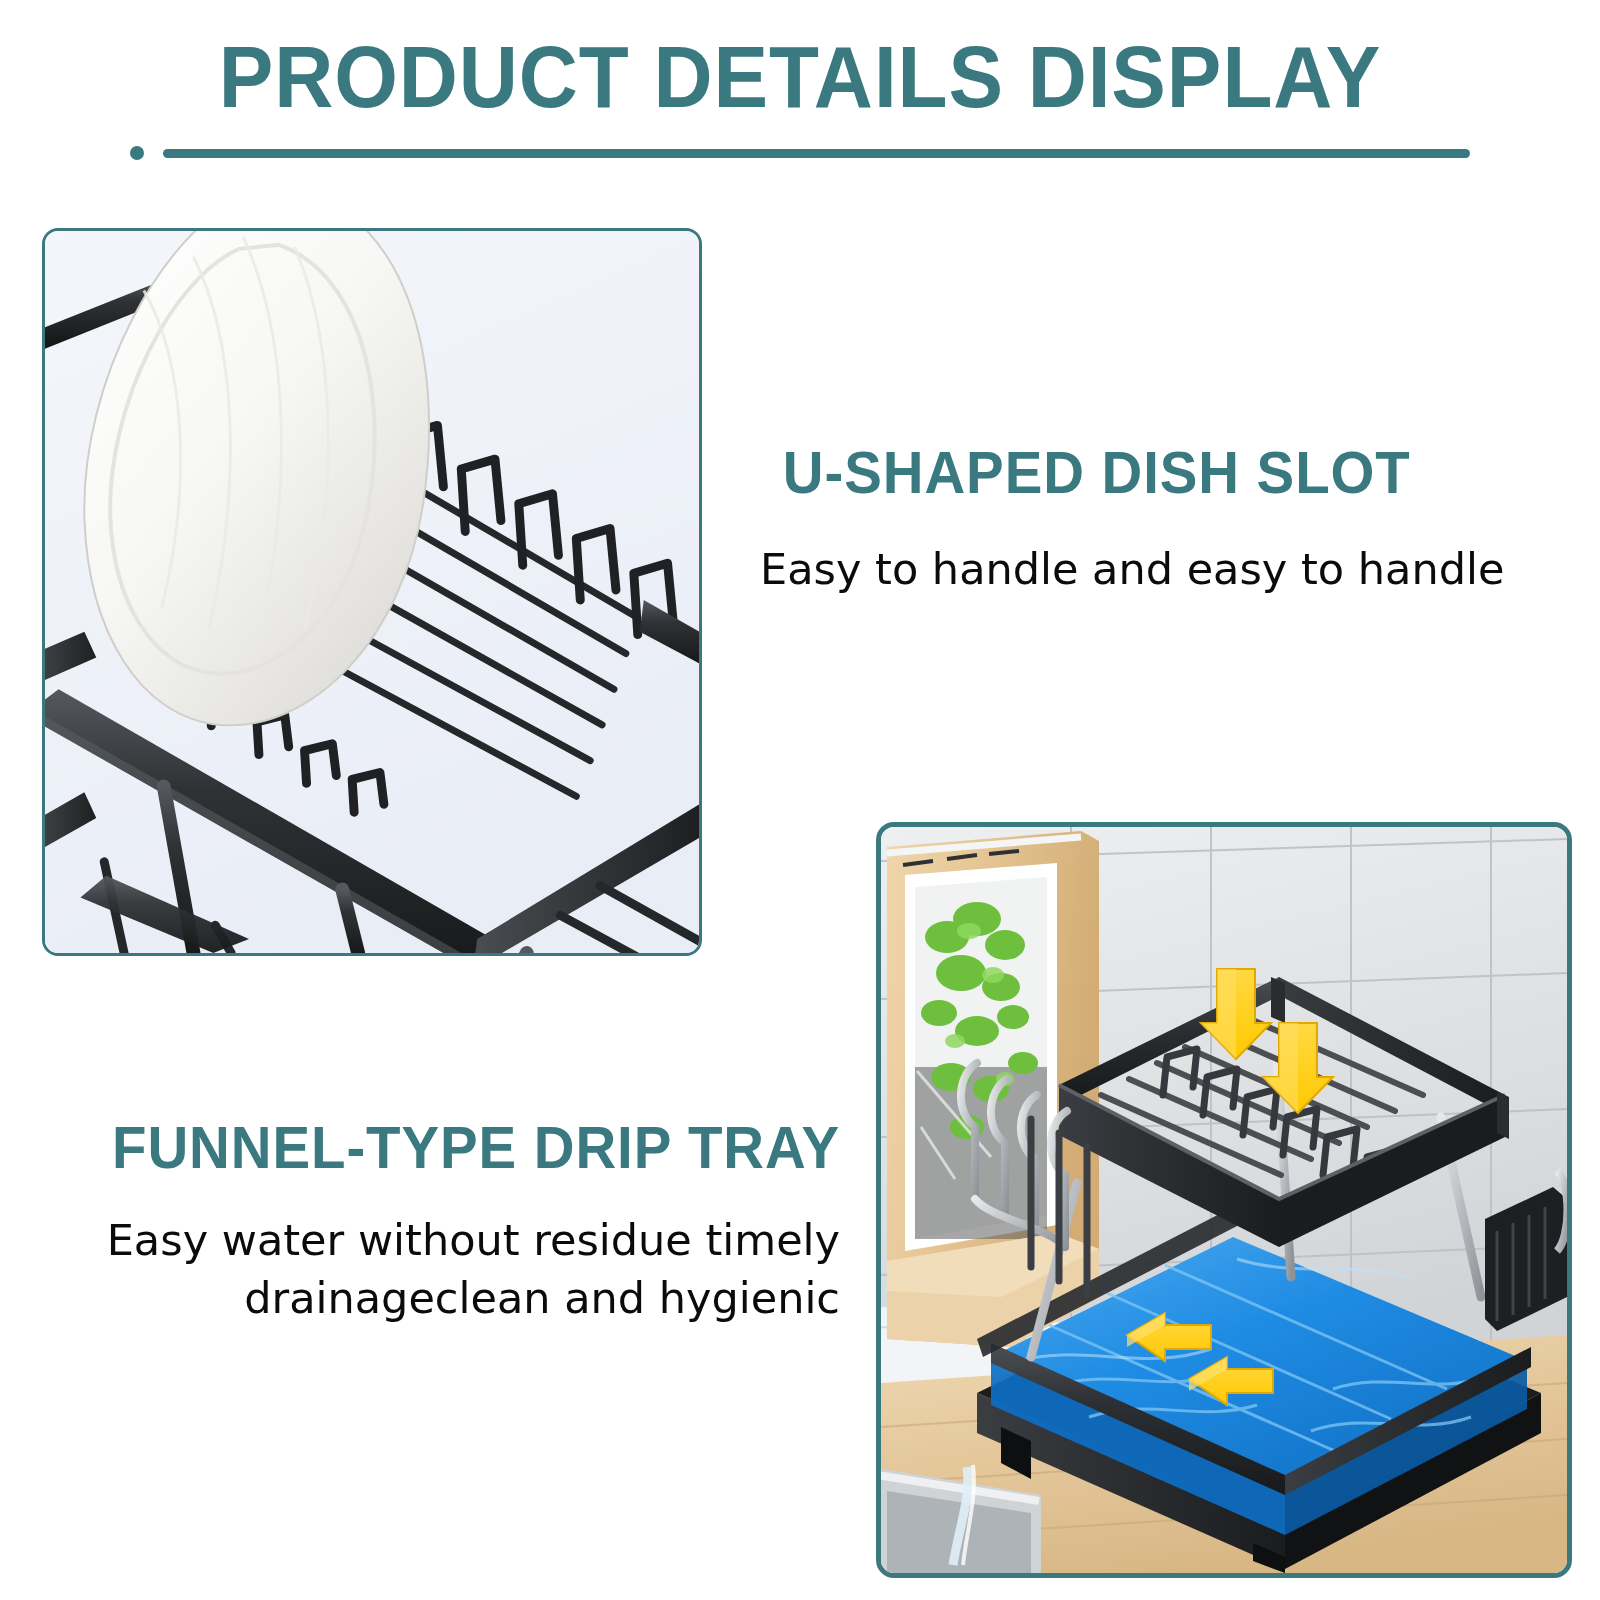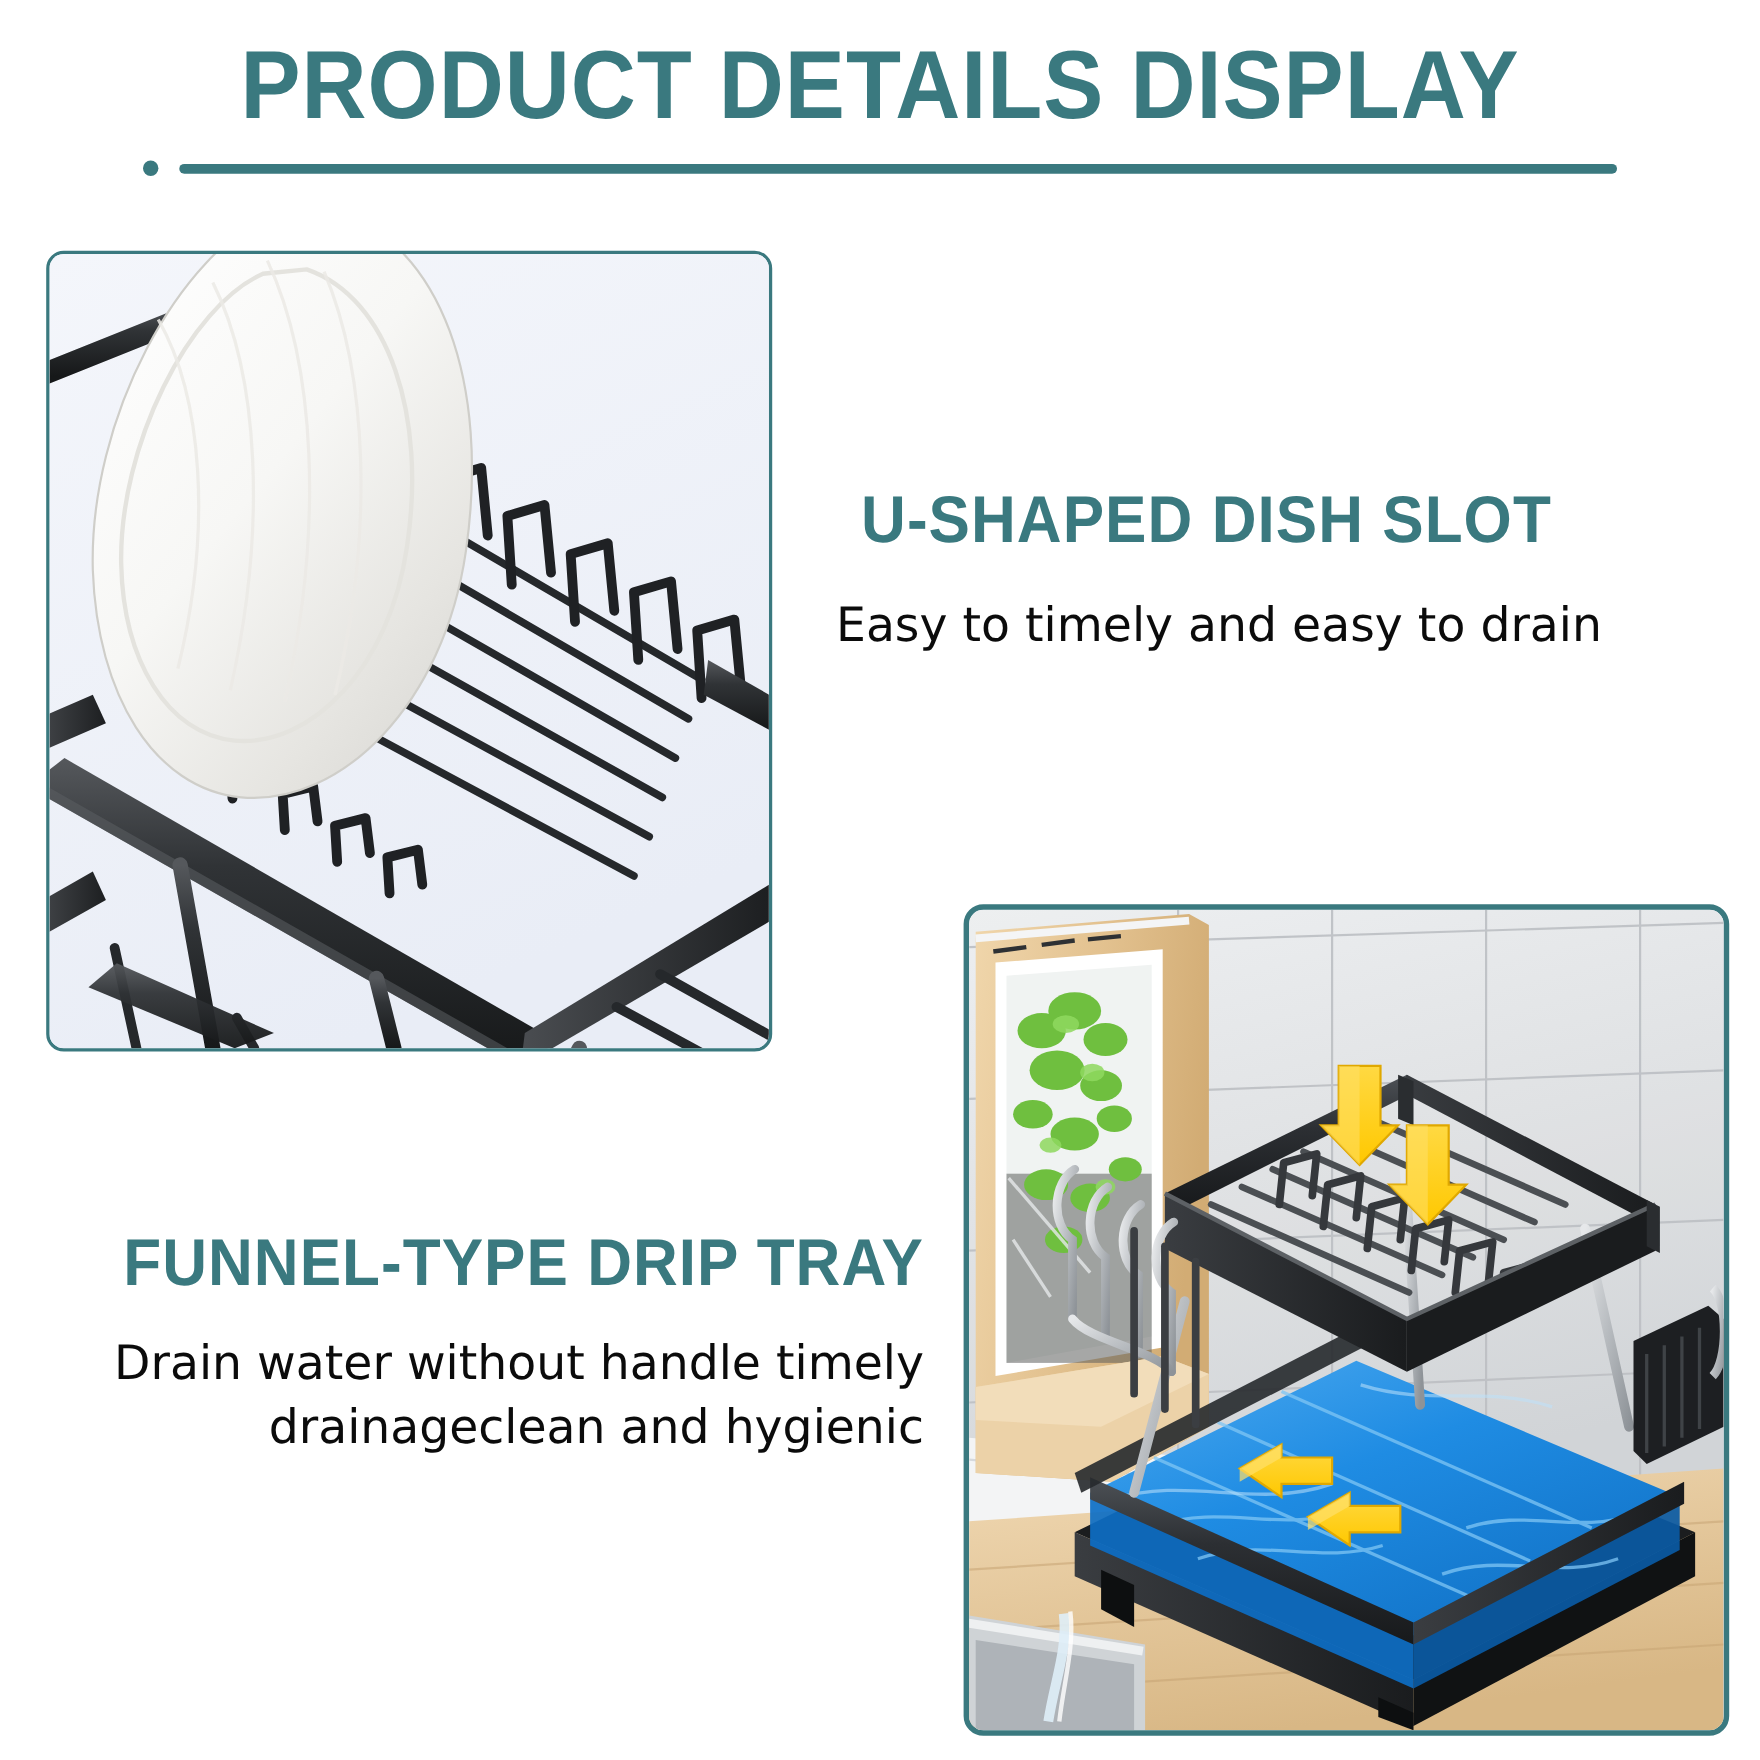--- a/index.html
+++ b/index.html
@@ -215,26 +215,26 @@
       <path d="M560 660 L660 716"></path>
       <path d="M520 690 L660 766"></path>
     </g>
     <path d="M-20 600 L40 566 L52 592 L-12 628 Z" fill="url(#barG2)"></path>
     <path d="M36 672 L170 728 L206 714 L62 650 Z" fill="url(#barG)" opacity="0.95"></path>
   </svg>
 </div>
 
 <div id="block-dish-slot">
   <div class="feature-heading">U-SHAPED DISH SLOT</div>
-  <div class="feature-body">Easy to timely and easy to drain</div>
+  <div class="feature-body">Easy to handle and easy to handle</div>
 </div>
 
 <div id="block-drip-tray">
   <div class="feature-heading">FUNNEL-TYPE DRIP TRAY</div>
-  <div class="feature-body">Drain water without handle timely drainageclean and hygienic</div>
+  <div class="feature-body">Easy water without residue timely drainageclean and hygienic</div>
 </div>
 
 <div class="photo-frame" id="photo-drip-tray">
   <svg viewBox="0 0 686 746" preserveAspectRatio="xMidYMid slice">
     <defs>
       <linearGradient id="tileG" x1="0" y1="0" x2="0.3" y2="1">
         <stop offset="0" stop-color="#eceef0"></stop>
         <stop offset="0.5" stop-color="#dfe1e3"></stop>
         <stop offset="1" stop-color="#cfd2d5"></stop>
       </linearGradient>

